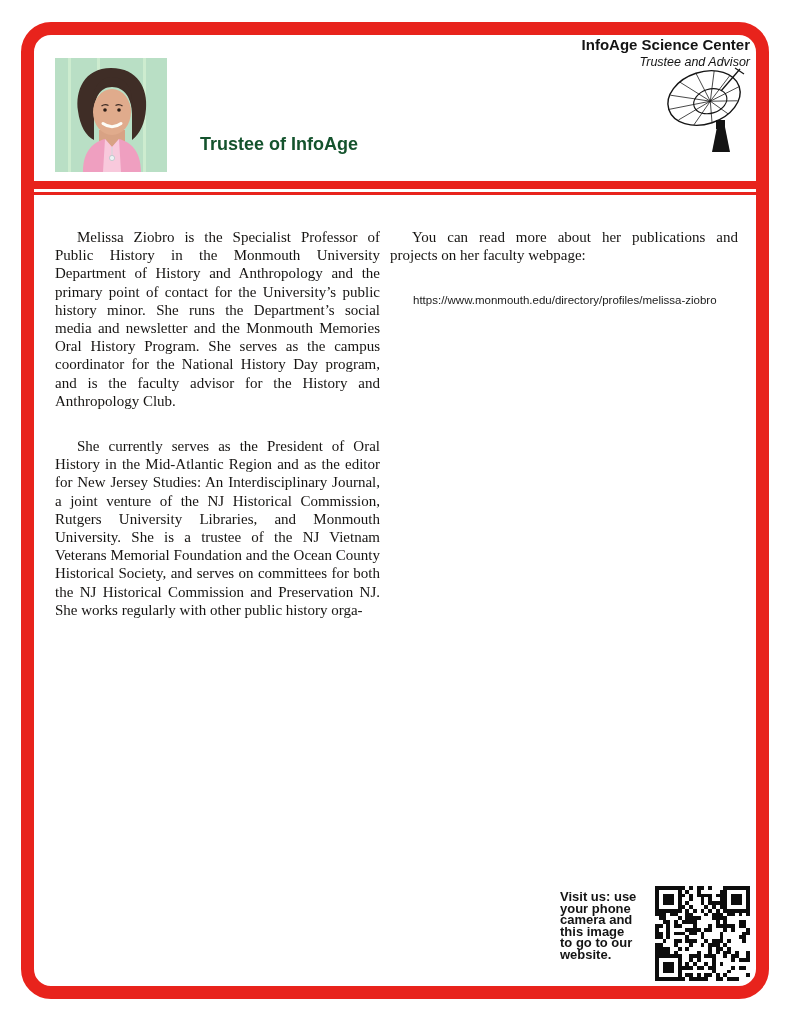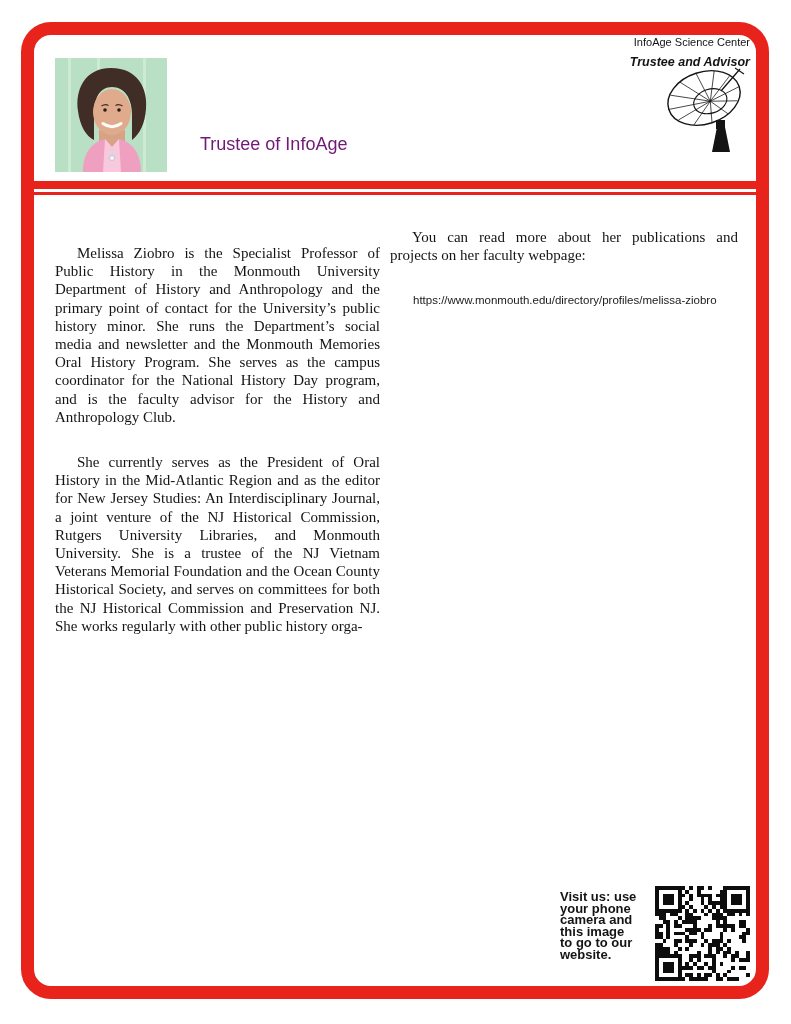--- a/index.html
+++ b/index.html
@@ -18,35 +18,35 @@
   .rule-thin{top:192px;height:3px;}
 
   
   .photo{position:absolute;left:55px;top:58px;width:112px;height:114px;overflow:hidden;}
   .name{
     position:absolute;left:199px;top:64px;margin:0;
     font-size:31px;font-weight:700;letter-spacing:-0.5px;color:#1c1b1a;
   }
   .role{
     position:absolute;left:200px;top:134px;
-    font-size:18px;font-weight:400;color:#701a75;
+    font-size:18px;font-weight:700;color:#14532d;
   }
   .org{
     position:absolute;right:41px;top:36px;
-    font-size:11px;font-weight:400;color:#141414;
+    font-size:15px;font-weight:700;color:#141414;
   }
   .org-role{
     position:absolute;right:41px;top:55px;text-align:center;
-    font-size:12.5px;font-weight:700;font-style:italic;color:#141414;
+    font-size:12.5px;font-weight:400;font-style:italic;color:#141414;
   }
   .dish{position:absolute;left:664px;top:64px;width:88px;height:92px;}
 
   
   .col{position:absolute;top:228px;color:#161412;}
-  .col-left{left:55px;width:325px;margin-top:16px;}
+  .col-left{left:55px;width:325px;}
   .col-right{left:390px;width:348px;}
   .col p{
     margin:0 0 27px 0;
     font-family:"Liberation Serif",serif;
     font-size:15px;line-height:18.2px;
     text-align:justify;
   }
   .col p.indent{text-indent:22px;}
   .col p.url{
     margin:29px 0 0 23px;

